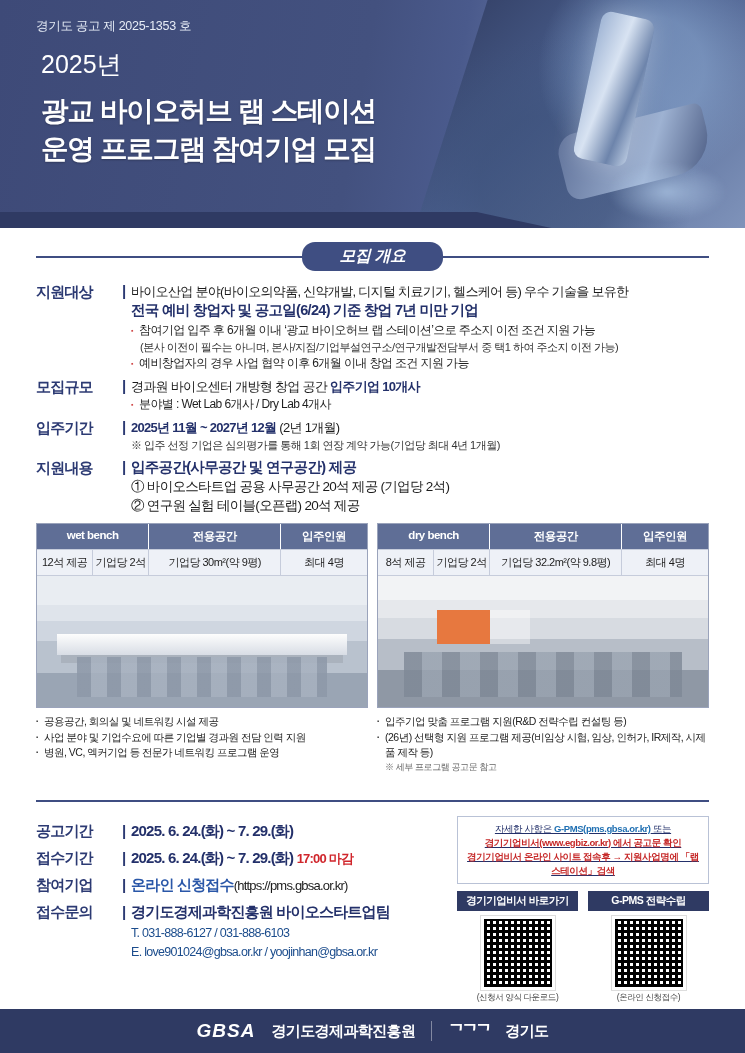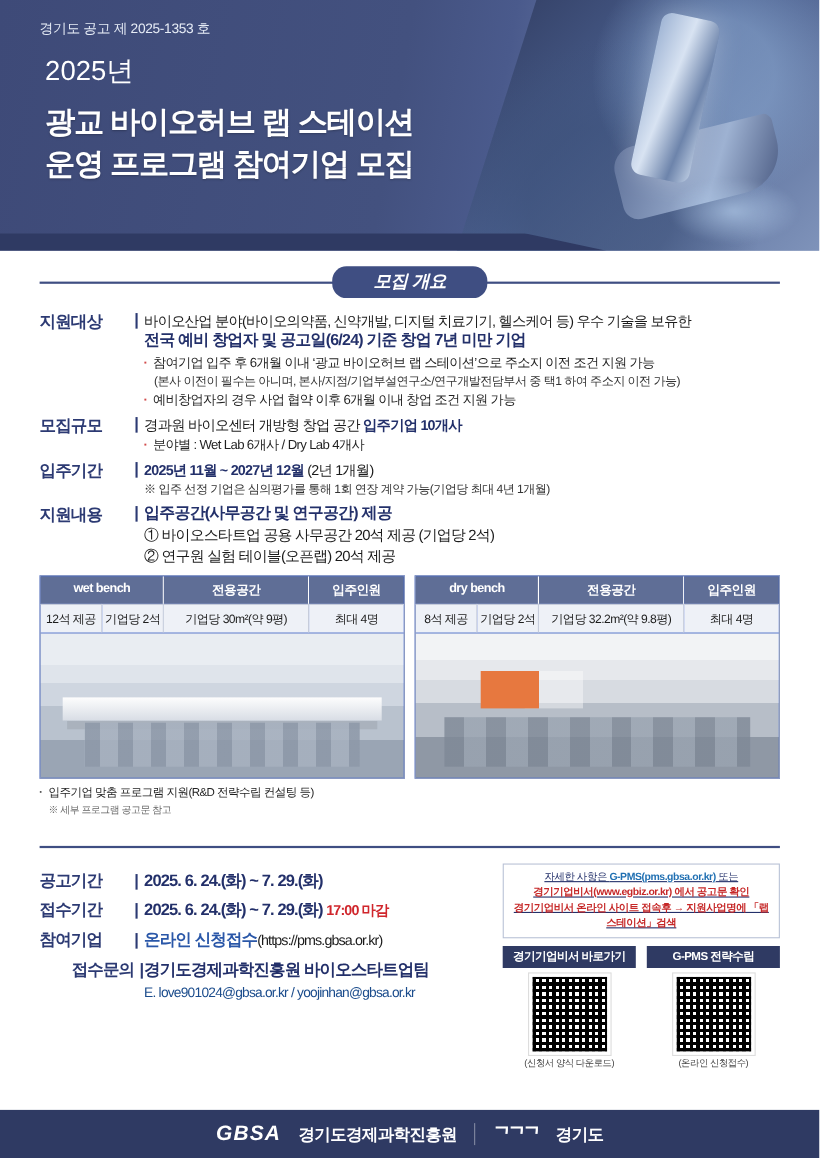--- a/index.html
+++ b/index.html
@@ -96,21 +96,21 @@
     font-size: 12px; color: #1f1f1f; line-height: 17px; letter-spacing: -0.6px;
     padding-left: 8px; position: relative;
   }
   .sub:before {
     content: "▪"; position: absolute; left: 0; top: 0; color: #d14b4b; font-size: 7px; line-height: 17px;
   }
   .note { font-size: 11px; color: #333; letter-spacing: -0.5px; line-height: 16px; padding-left: 9px; }
 
   
   .tables { display: flex; gap: 9px; margin-top: 8px; }
-  .tbl { flex: 1; border: 1px solid #9aa3bb; background: #1d4ed8; }
+  .tbl { flex: 1; border: 1px solid #9aa3bb; background: #bef264; }
   .tbl .hrow { display: flex; }
   .tbl .hcell {
     background: #5f6e96; color: #fff; font-size: 11.5px; font-weight: 700;
     padding: 5px 0; text-align: center; border-right: 1px solid #fff; letter-spacing:-0.5px;
   }
   .tbl .hcell:last-child { border-right: none; }
   .tbl .brow { display: flex; }
   .tbl .bcell {
     background: #eef1f7; color: #1d1d1d; font-size: 11px; padding: 5px 0; text-align: center;
     border-right: 1px solid #c6ccdb; border-top: 1px solid #c6ccdb; letter-spacing:-0.5px;
@@ -297,21 +297,27 @@
           <div class="bcell" style="flex:0 0 17%;">기업당 2석</div>
           <div class="bcell" style="flex:0 0 40%;">기업당 32.2m²(약 9.8평)</div>
           <div class="bcell" style="flex:0 0 26%;">최대 4명</div>
         </div>
         <div class="photo office"></div>
       </div>
     </div>
 
     <div class="bullets-box">
       <div class="bullets-col">
+        <div class="bul">공용공간, 회의실 및 네트워킹 시설 제공</div>
+        <div class="bul">사업 분야 및 기업수요에 따른 기업별 경과원 전담 인력 지원</div>
+        <div class="bul">병원, VC, 엑커기업 등 전문가 네트워킹 프로그램 운영</div>
+      </div>
+      <div class="bullets-col">
         <div class="bul">입주기업 맞춤 프로그램 지원(R&amp;D 전략수립 컨설팅 등)</div>
+        <div class="bul">(26년) 선택형 지원 프로그램 제공(비임상 시험, 임상, 인허가, IR제작, 시제품 제작 등)</div>
         <div class="bul-note">※ 세부 프로그램 공고문 참고</div>
       </div>
     </div>
   </div>
 
   <div class="banner-wrap" style="margin-top:12px;">
     <div class="rule"></div>
   </div>
 
   <div class="apply">
@@ -334,29 +340,30 @@
     </div>
 
     <div class="row2">
       <div class="lbl">참여기업</div>
       <div class="sepmark">|</div>
       <div class="val">
         <span class="bold blue">온라인 신청접수</span><span style="font-size:13px;">(https://pms.gbsa.or.kr)</span>
       </div>
     </div>
 
-    <div class="row2" style="margin-bottom:2px;text-align:right;">
+    <div class="row2" style="margin-bottom:2px;">
       <div class="lbl">접수문의</div>
       <div class="sepmark">|</div>
       <div class="val">
         <span class="bold navy">경기도경제과학진흥원 바이오스타트업팀</span>
       </div>
     </div>
 
     <div style="padding-left:95px;">
+      <div class="t" style="font-size:12.5px;color:#1b4c8c;">T. 031-888-6127 / 031-888-6103</div>
       <div class="t" style="font-size:12.5px;color:#1b4c8c;">E. love901024@gbsa.or.kr / yoojinhan@gbsa.or.kr</div>
     </div>
 
     <div class="qr-panel">
       <div class="qr-note">
         <div>
           <span>자세한 사항은 </span><span class="g">G-PMS(pms.gbsa.or.kr)</span><span> 또는</span>
         </div>
         <div class="r">경기기업비서(www.egbiz.or.kr) 에서 공고문 확인</div>
         <div class="r">경기기업비서 온라인 사이트 접속후 → 지원사업명에 「랩 스테이션」검색</div>

